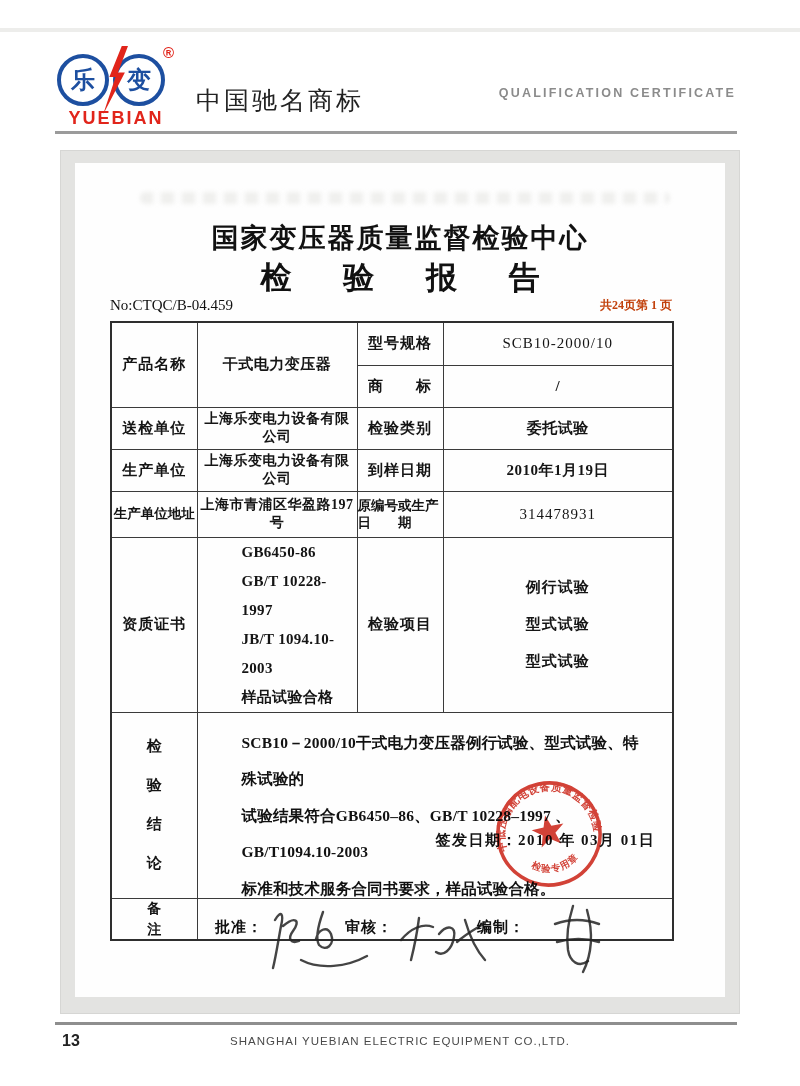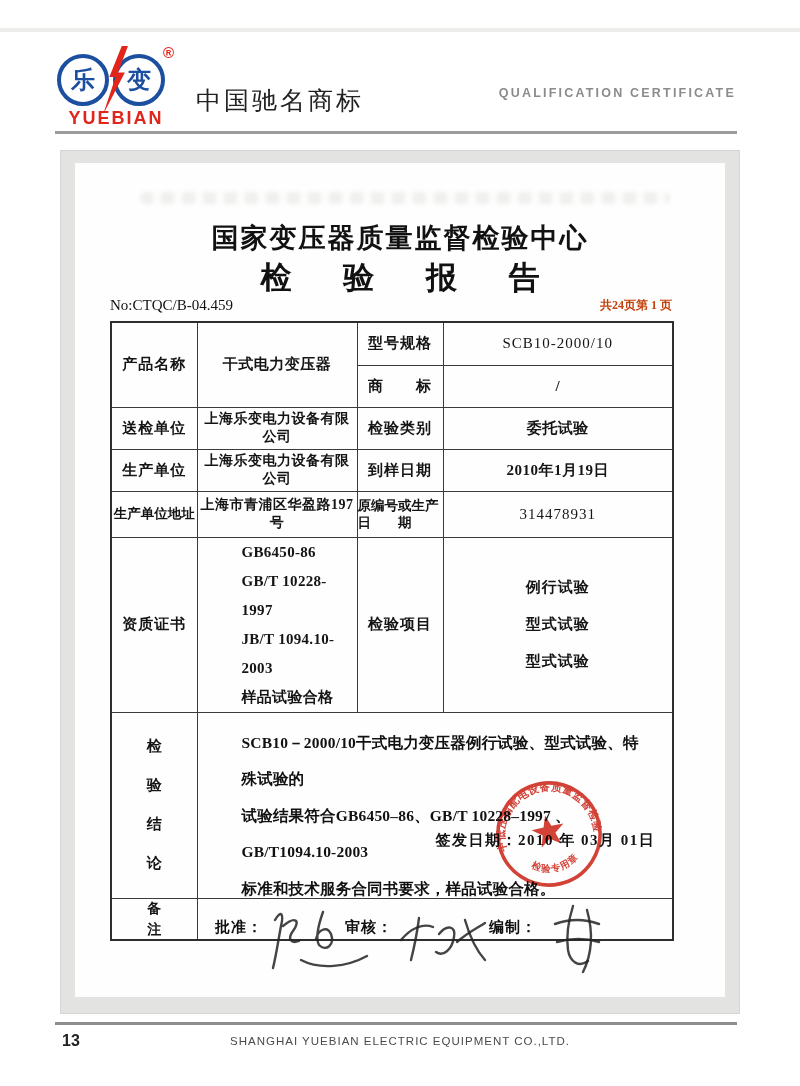--- a/index.html
+++ b/index.html
@@ -236,21 +236,21 @@
     <path d="M36,56 C55,66 82,63 102,52"></path>
   </svg>
   <span class="sig-label" style="left:140px;top:10px">审核：</span>
   <svg class="sig-svg" style="left:188px;top:2px" width="100" height="62" viewBox="0 0 100 62">
     <path d="M8,30 C18,18 30,13 40,17"></path>
     <path d="M26,8 C24,24 21,38 18,50"></path>
     <path d="M46,24 C54,14 63,16 61,27 C59,40 50,47 43,42"></path>
     <path d="M64,32 C74,23 84,18 92,13"></path>
     <path d="M72,10 C76,24 83,40 92,50"></path>
   </svg>
-  <span class="sig-label" style="left:284px;top:10px">编制：</span>
+  <span class="sig-label" style="left:272px;top:10px">编制：</span>
   <svg class="sig-svg" style="left:336px;top:-8px" width="75" height="80" viewBox="0 0 75 80">
     <path d="M32,6 C27,22 25,36 27,50 C29,62 38,68 47,61"></path>
     <path d="M14,24 C28,19 44,19 58,24"></path>
     <path d="M16,42 C30,38 45,38 58,42"></path>
     <path d="M46,10 C51,28 53,50 42,72"></path>
   </svg>
 </div>
 
 <div class="abs foot-line"></div>
 <div class="abs foot-page">13</div>

